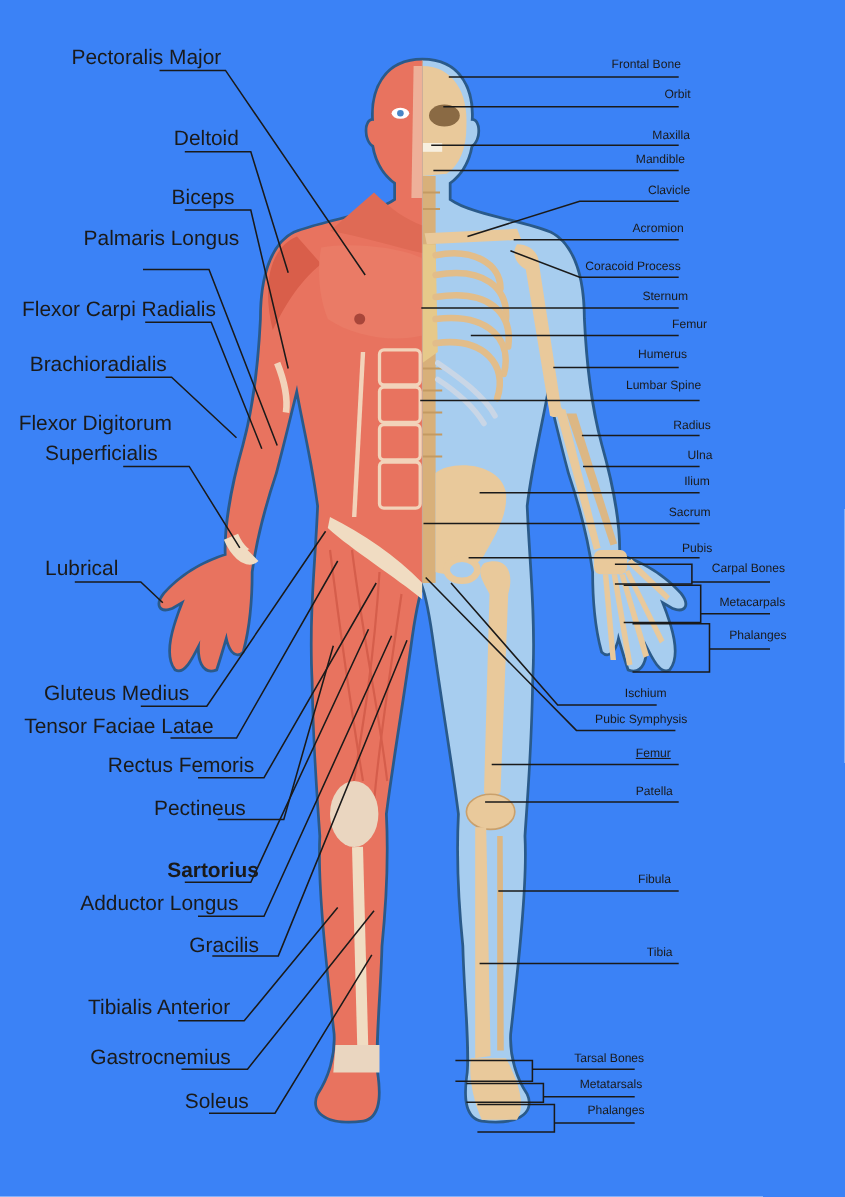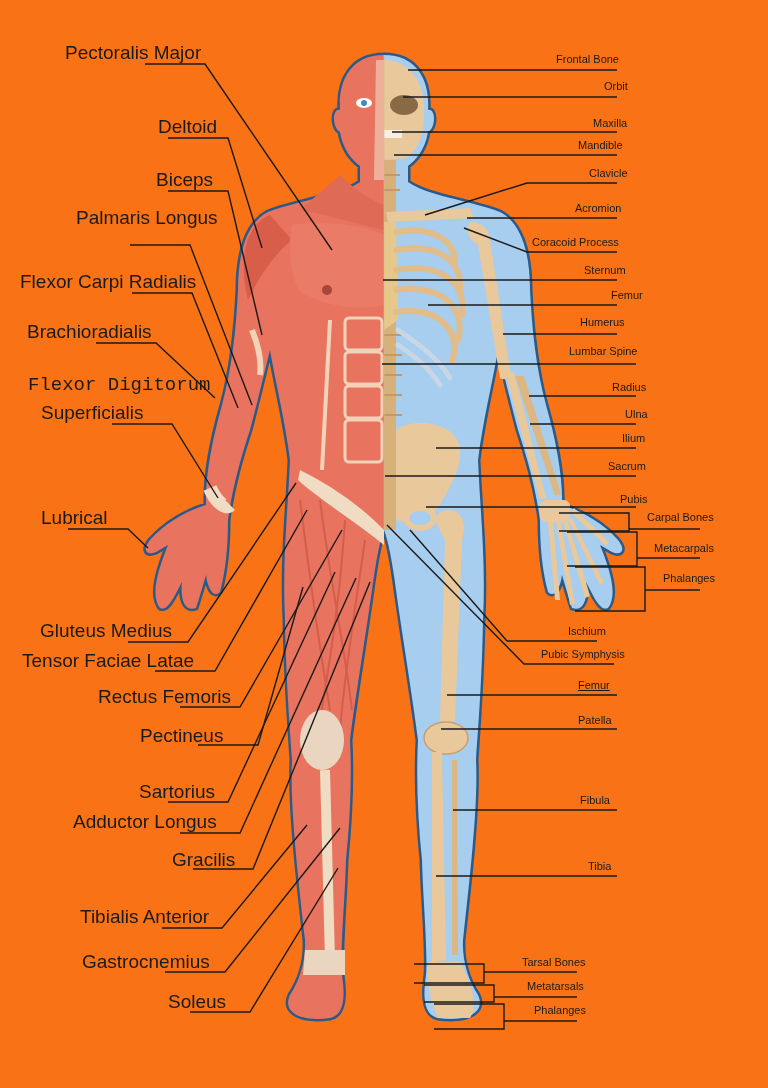--- a/index.html
+++ b/index.html
@@ -1,16 +1,16 @@
 <!DOCTYPE html>
 <html><head>
 <meta charset="utf-8">
 <style>
   html,body{margin:0;padding:0;background:#fff;}
-  #stage{position:relative;width:768px;height:1088px;overflow:hidden;background:#f97316;font-family:"Liberation Sans","DejaVu Sans",sans-serif;color:#1a1a1a;}
+  #stage{position:relative;width:768px;height:1088px;overflow:hidden;background:#3b82f6;font-family:"Liberation Sans","DejaVu Sans",sans-serif;color:#1a1a1a;}
   svg.art{position:absolute;left:0;top:0;}
   .lbl{position:absolute;white-space:nowrap;line-height:1;}
   .lbl.left{font-size:19px;text-align:right;}
   .lbl.right{font-size:11px;}
 </style>
 </head>
 <body>
 
 <div id="stage">
   <svg class="art" width="768" height="1088" viewBox="0 0 768 1088">
@@ -186,28 +186,28 @@
       </g>
   </svg>
 
   <div id="labels">
       <div class="lbl left" style="left: 65px; top: 43px;">Pectoralis Major</div>
       <div class="lbl left" style="left: 158px; top: 117px;">Deltoid</div>
       <div class="lbl left" style="left: 156px; top: 170px;">Biceps</div>
       <div class="lbl left" style="left: 60px; top: 208px; margin-left: 16px;">Palmaris Longus</div>
       <div class="lbl left" style="left: 20px; top: 272px;">Flexor Carpi Radialis</div>
       <div class="lbl left" style="left: 27px; top: 322px;">Brachioradialis</div>
-      <div class="lbl left" style="left: 28px; top: 376px; font-family: Liberation Mono, monospace;">Flexor Digitorum</div>
+      <div class="lbl left" style="left: 17px; top: 376px;">Flexor Digitorum</div>
       <div class="lbl left" style="left: 41px; top: 403px;">Superficialis</div>
       <div class="lbl left" style="left: 41px; top: 508px;">Lubrical</div>
       <div class="lbl left" style="left: 40px; top: 621px;">Gluteus Medius</div>
       <div class="lbl left" style="left: 22px; top: 651px;">Tensor Faciae Latae</div>
       <div class="lbl left" style="left: 98px; top: 687px;">Rectus Femoris</div>
       <div class="lbl left" style="left: 140px; top: 726px;">Pectineus</div>
-      <div class="lbl left" style="left: 139px; top: 782px;">Sartorius</div>
+      <div class="lbl left" style="left: 152px; top: 782px; font-weight: bold;">Sartorius</div>
       <div class="lbl left" style="left: 73px; top: 812px;">Adductor Longus</div>
       <div class="lbl left" style="left: 172px; top: 850px;">Gracilis</div>
       <div class="lbl left" style="left: 80px; top: 907px;">Tibialis Anterior</div>
       <div class="lbl left" style="left: 82px; top: 952px;">Gastrocnemius</div>
       <div class="lbl left" style="left: 168px; top: 992px;">Soleus</div>
       <div class="lbl right" style="left: 556px; top: 54px;">Frontal Bone</div>
       <div class="lbl right" style="left: 604px; top: 81px;">Orbit</div>
       <div class="lbl right" style="left: 593px; top: 118px;">Maxilla</div>
       <div class="lbl right" style="left: 578px; top: 140px;">Mandible</div>
       <div class="lbl right" style="left: 589px; top: 168px;">Clavicle</div>

